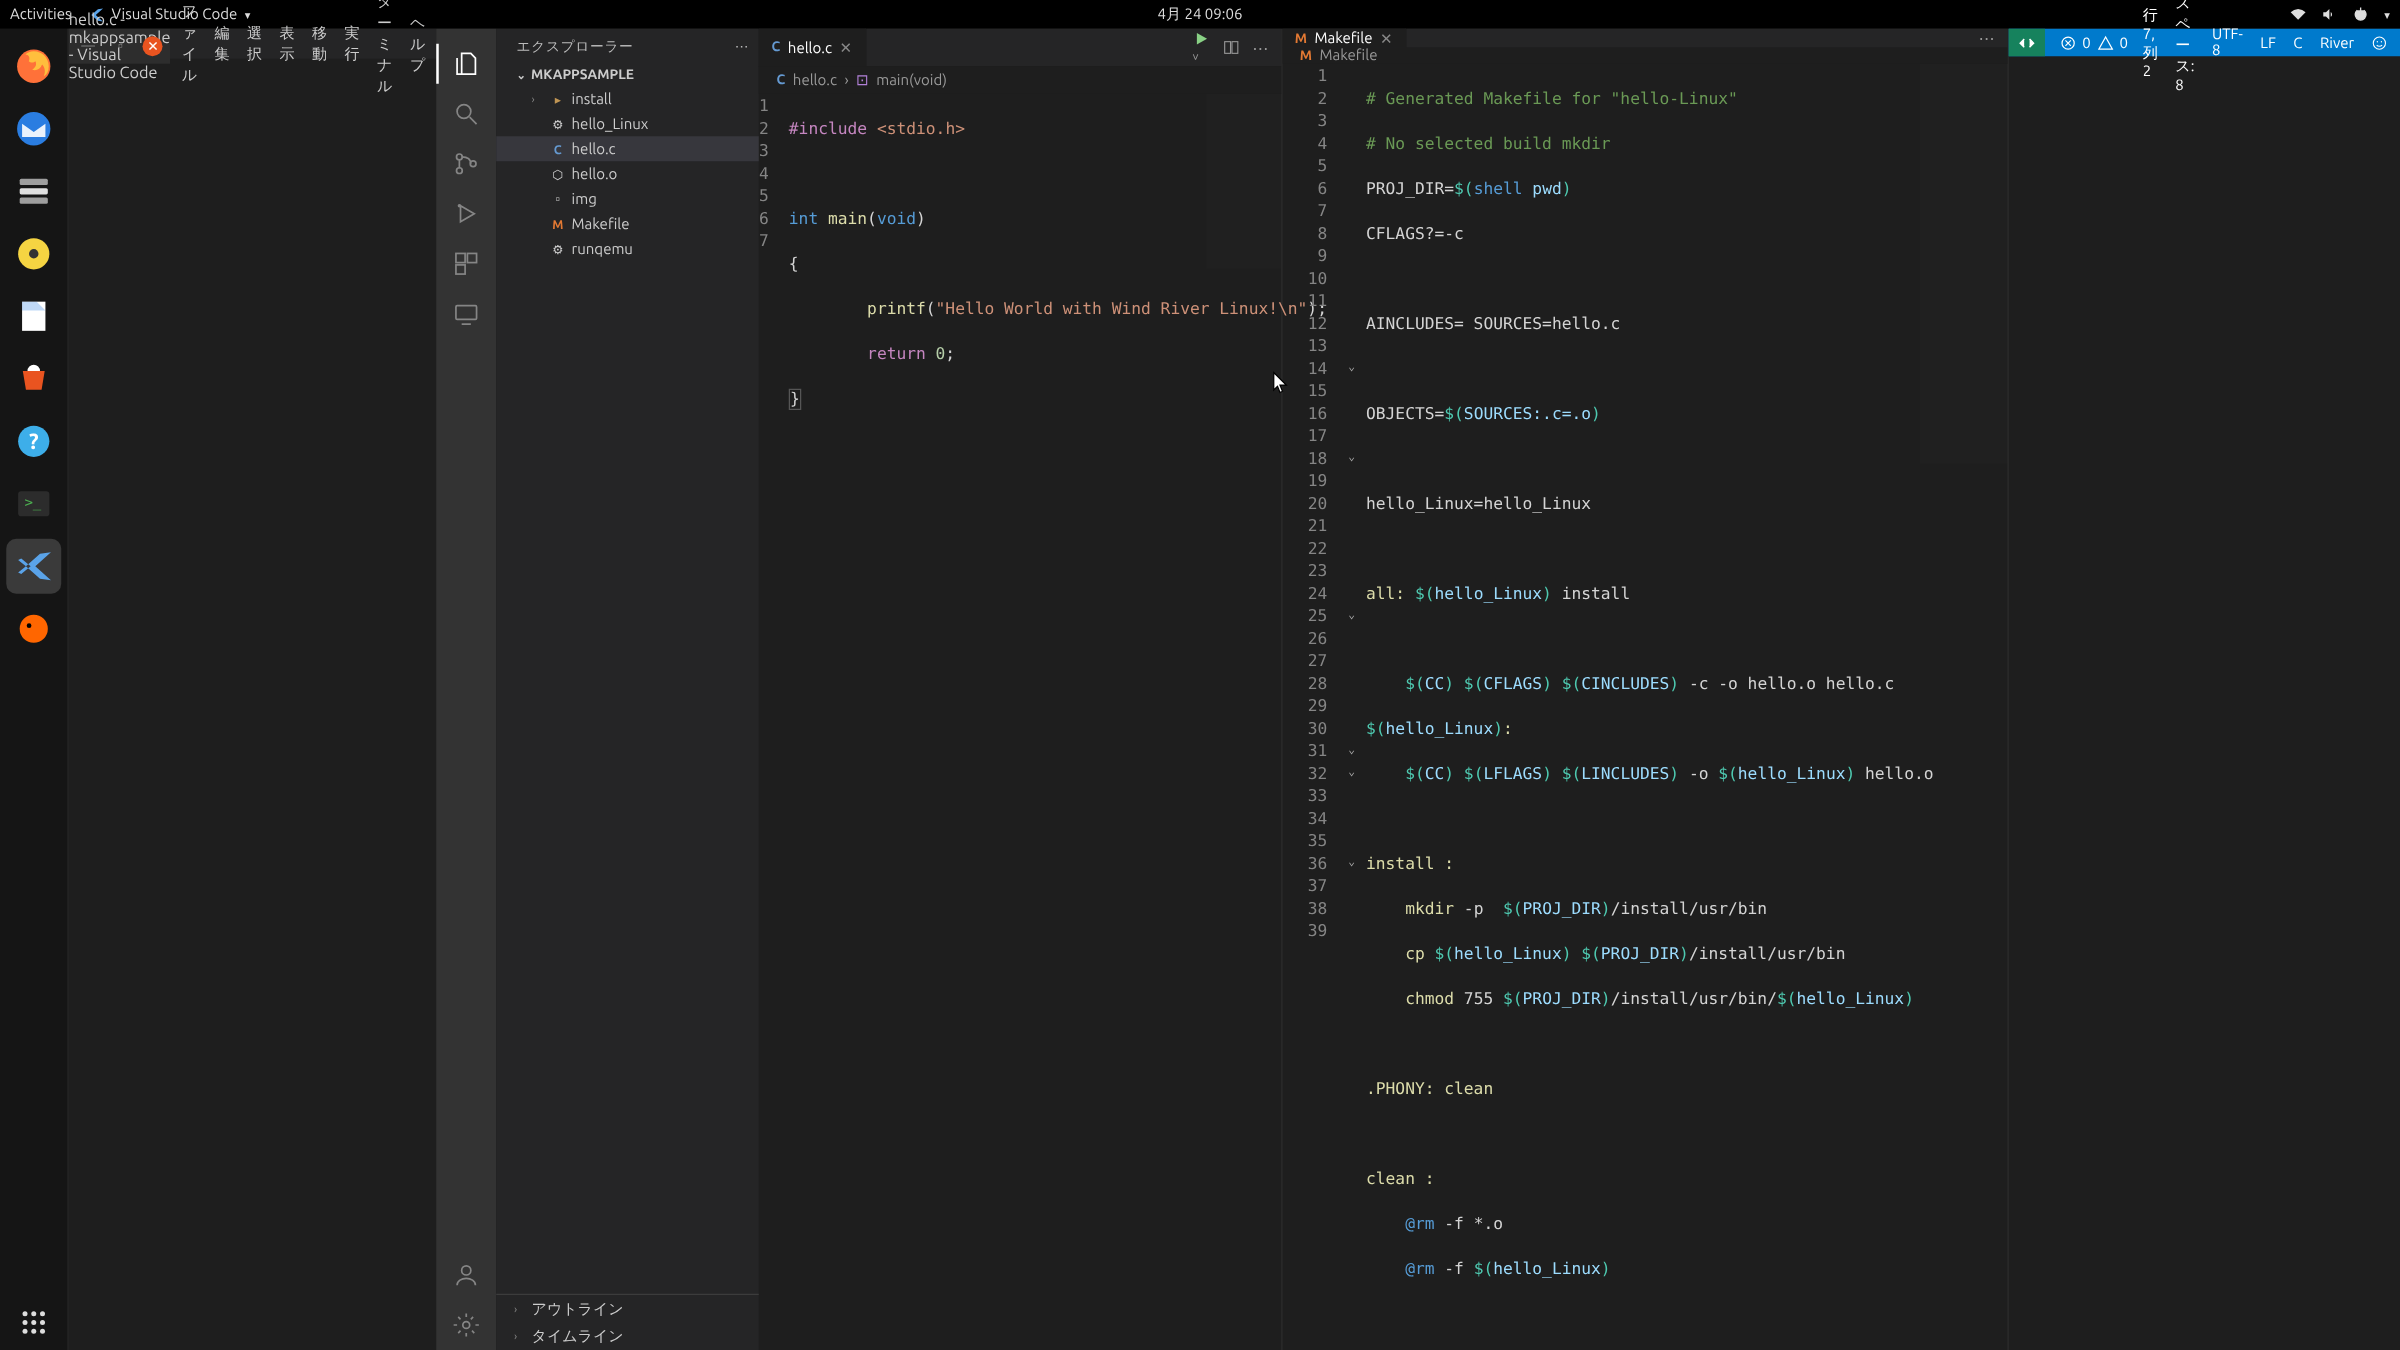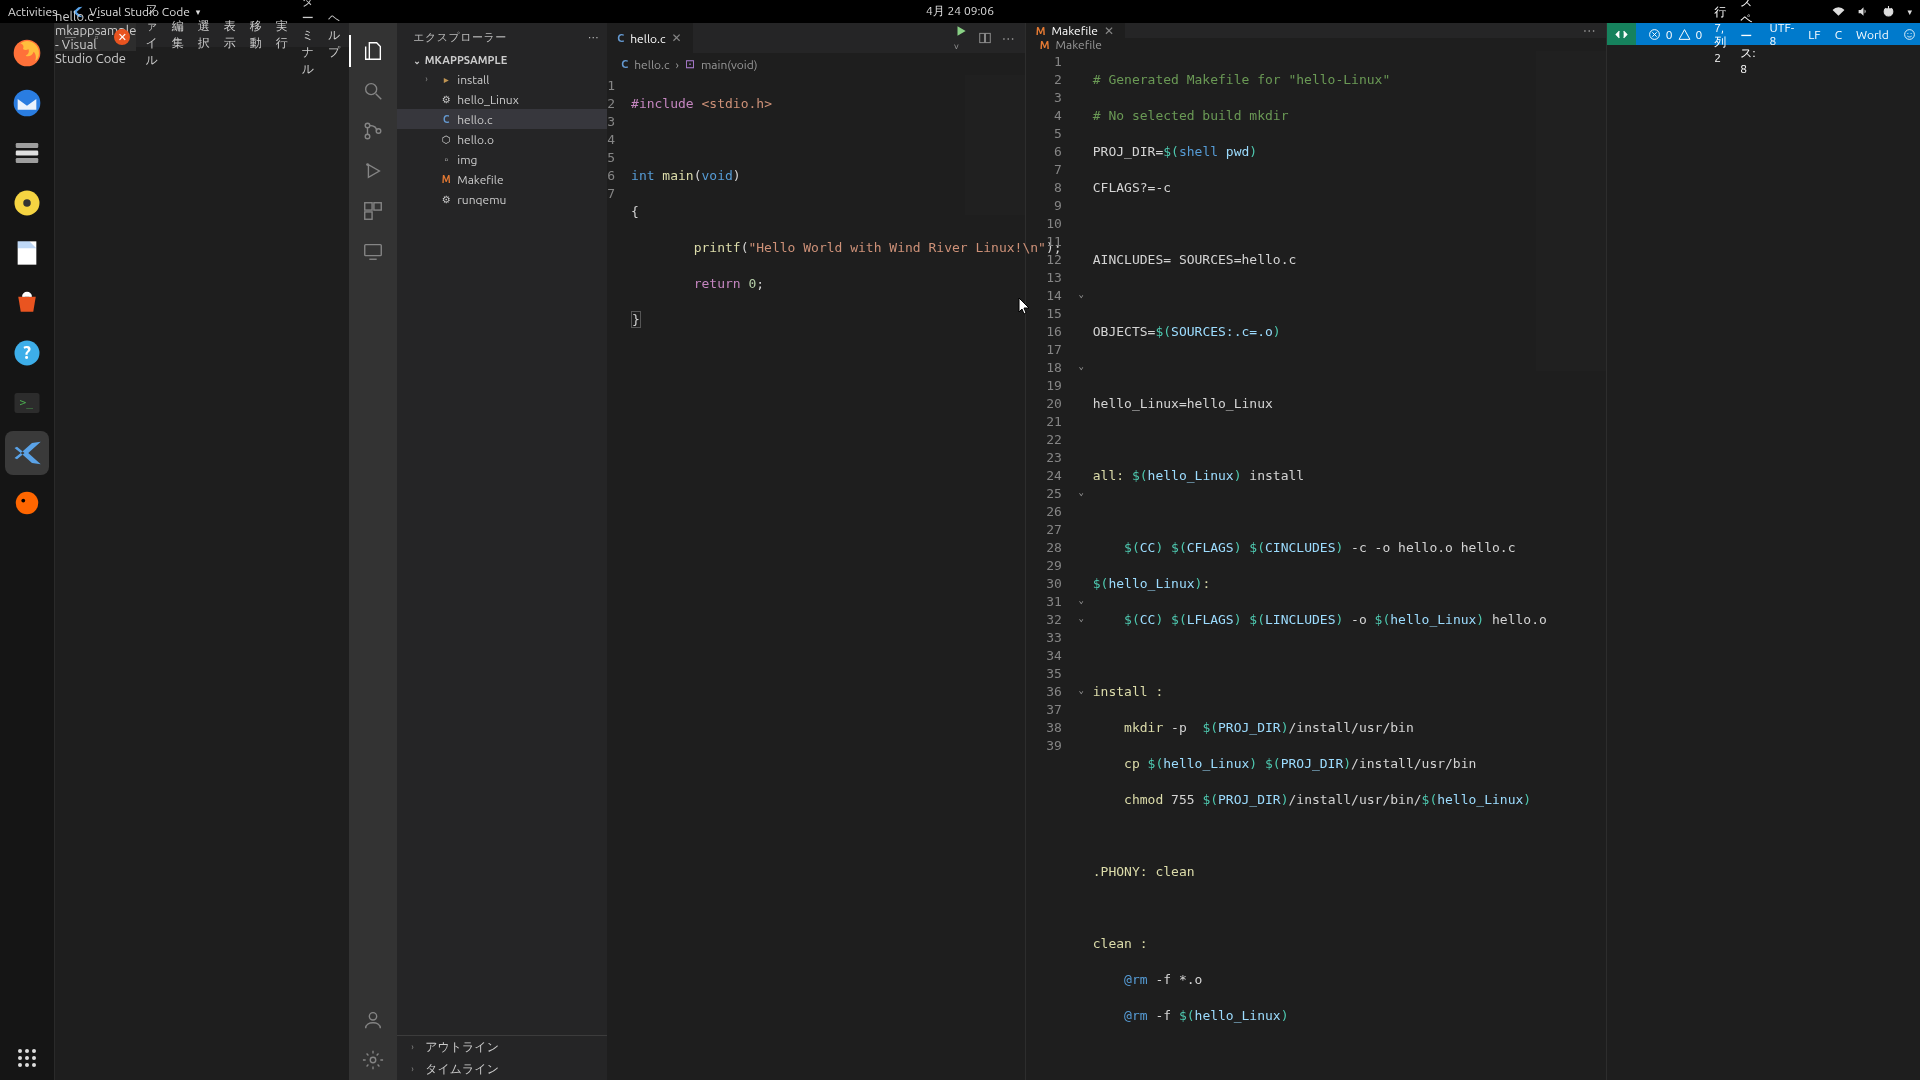--- a/index.html
+++ b/index.html
@@ -648,21 +648,21 @@
           <path d="M12 3l10 18H2z" fill="none" stroke="#fff" stroke-width="1.8"></path>
         </svg>
       <span>0</span>
     </span>
     <div class="sb-right">
       <span class="sb-item">行 7, 列 2</span>
       <span class="sb-item">スペース: 8</span>
       <span class="sb-item">UTF-8</span>
       <span class="sb-item">LF</span>
       <span class="sb-item">C</span>
-      <span class="sb-item">World</span>
+      <span class="sb-item">River</span>
       <span class="sb-item">
           <svg width="13" height="13" viewBox="0 0 24 24">
             <circle cx="12" cy="12" r="9" fill="none" stroke="#fff" stroke-width="1.6"></circle>
             <circle cx="9" cy="10" r="1" fill="#fff"></circle>
             <circle cx="15" cy="10" r="1" fill="#fff"></circle>
             <path d="M8 15c2 2 6 2 8 0" fill="none" stroke="#fff" stroke-width="1.6"></path>
           </svg>
         </span>
       <span class="sb-item">
           <svg width="13" height="13" viewBox="0 0 24 24">

